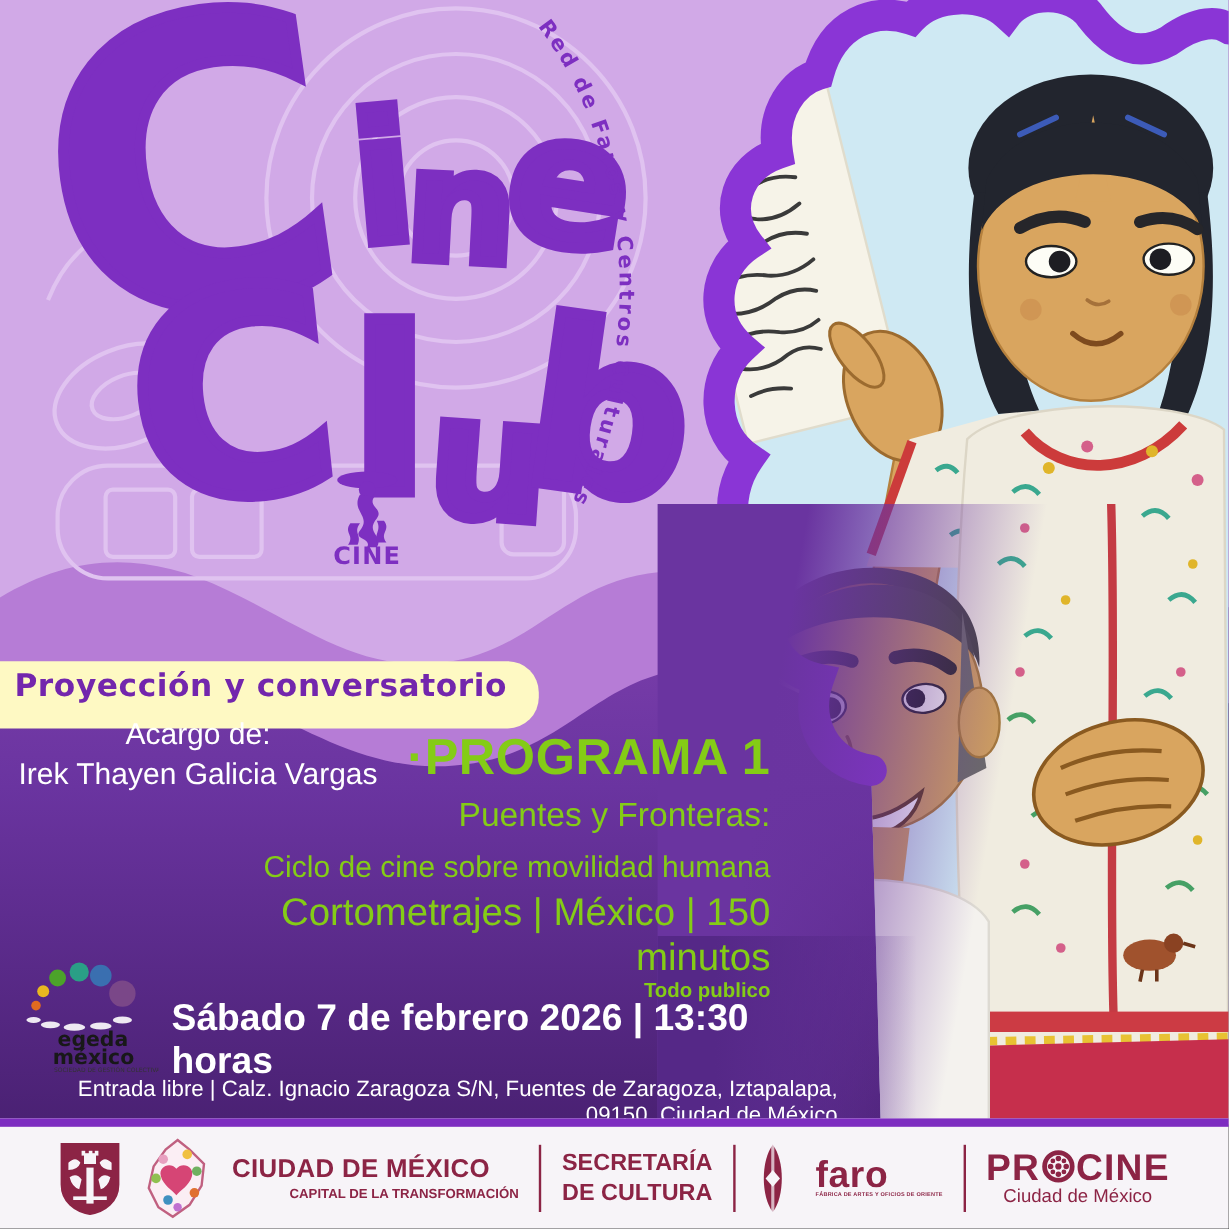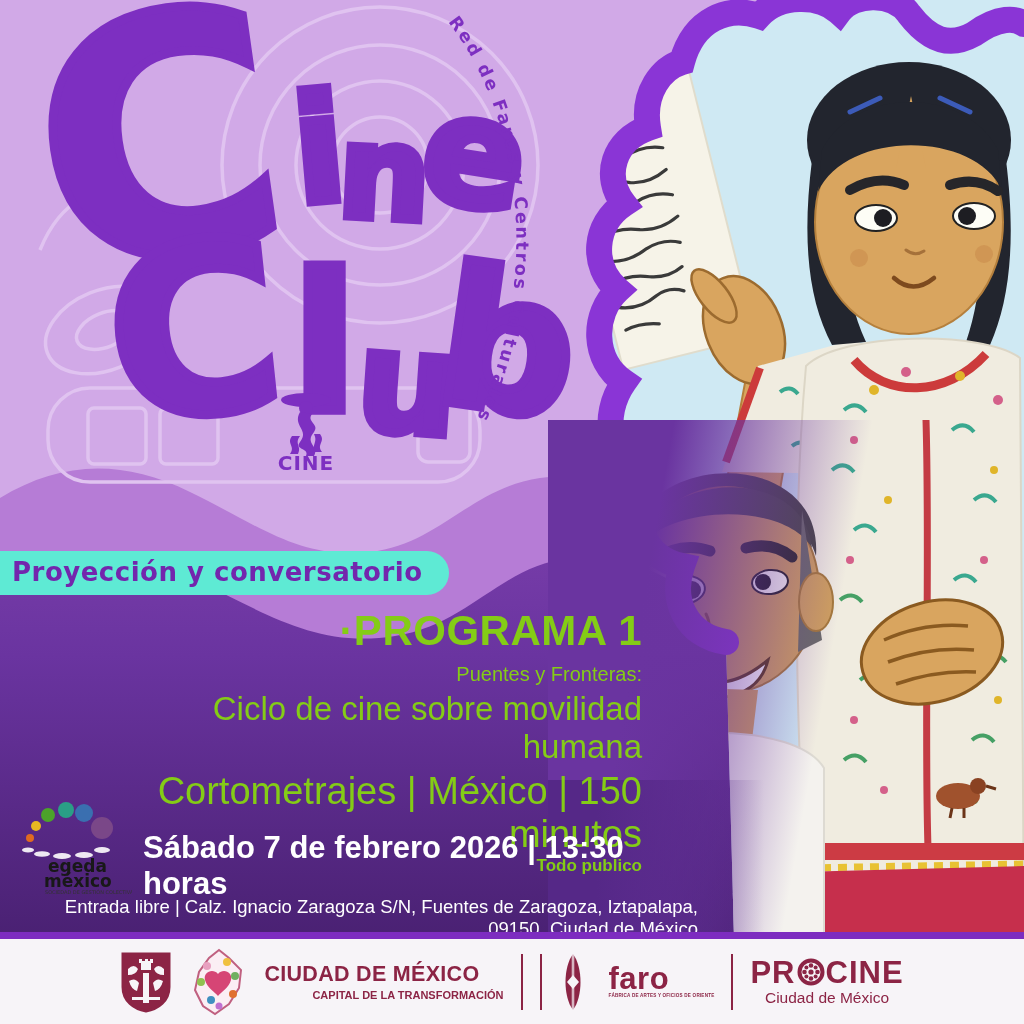--- a/index.html
+++ b/index.html
@@ -28,33 +28,33 @@
   #w1 .bl:nth-child(2){left:252px;top:58px;font-size:148px;transform:rotate(-5deg);}
   #w1 .bl:nth-child(3){left:297px;top:92px;font-size:128px;transform:rotate(3deg);}
   #w1 .bl:nth-child(4){left:382px;top:60px;font-size:150px;transform:rotate(9deg);}
   #w2 .bl:nth-child(1){left:66px;top:196px;font-size:235px;transform:rotate(-6deg);}
   #w2 .bl:nth-child(2){left:250px;top:232px;font-size:190px;}
   #w2 .bl:nth-child(3){left:316px;top:296px;font-size:140px;transform:rotate(4deg);}
   #w2 .bl:nth-child(4){left:398px;top:232px;font-size:190px;transform:rotate(8deg);}
 
   .arcsvg{position:absolute;left:420px;top:8px;z-index:4;}
   .marksvg{position:absolute;left:266px;top:386px;z-index:4;}
-  .badge{position:absolute;left:0;top:551px;z-index:5;background:#5eead4;
+  .badge{position:absolute;left:0;top:551px;z-index:5;background:#fef9c3;
     color:#7326ad;font-weight:bold;font-size:26px;letter-spacing:.5px;
-    padding:6px 26px 8px 12px;border-radius:0 26px 26px 0;
+    padding:6px 26px 20px 12px;border-radius:0 26px 26px 0;
     font-family:"DejaVu Sans",sans-serif;}
   .host{position:absolute;left:0px;top:596px;width:330px;text-align:center;
     color:#fff;font-size:25px;line-height:1.3;z-index:5;}
   .host .name{font-size:25px;}
   .program{position:absolute;left:120px;top:608px;width:522px;text-align:right;
     color:#84cc16;z-index:5;}
   .program .p-title{font-size:42px;font-weight:bold;letter-spacing:.5px;line-height:1.1;}
-  .program .p-sub{font-size:20px;margin-top:9px;}
-  .program .p-l1{font-size:33px;margin-top:4px;}
-  .program .p-l2{font-size:38px;margin-top:4px;}
+  .program .p-sub{font-size:28px;margin-top:9px;}
+  .program .p-l1{font-size:25px;margin-top:14px;}
+  .program .p-l2{font-size:32px;margin-top:4px;}
   .program .p-aud{font-size:17px;font-weight:bold;}
   .datetime{position:absolute;left:143px;top:830px;width:500px;color:#fff;
     font-size:31px;font-weight:bold;z-index:5;}
   .address{position:absolute;left:18px;top:896px;width:680px;color:#fff;
     font-size:18.5px;font-weight:500;z-index:5;text-align:right;}
   .egeda{position:absolute;left:8px;top:798px;z-index:5;}
 
   
   .footer{position:absolute;left:0;top:932px;width:1024px;height:92px;z-index:6;
     background:#f7f4f8;border-top:7px solid #7d2cc0;
@@ -279,20 +279,24 @@
       <circle cx="40" cy="22" r="7"></circle>
       <path d="M34,26 C26,40 44,44 34,56 C28,64 44,62 40,70 L48,70 C54,60 38,58 48,46 C54,38 40,36 46,28 Z"></path>
       <path d="M26,50 C20,58 30,60 24,68 L32,68 C36,60 28,58 34,50 Z"></path>
       <path d="M54,48 C60,56 50,58 56,66 L48,66 C46,58 52,56 48,48 Z"></path>
     </g>
     <text x="40" y="84" text-anchor="middle" font-size="20" font-weight="bold" fill="#7d2fc1" letter-spacing="1" font-family="DejaVu Sans,sans-serif">CINE</text>
   </svg>
 
   <div class="badge">Proyección y conversatorio</div>
 
+  <div class="host">
+    <div>Acargo de:</div>
+    <div class="name">Irek Thayen Galicia Vargas</div>
+  </div>
 
   <div class="program">
     <div class="p-title">·PROGRAMA 1</div>
     <div class="p-sub">Puentes y Fronteras:</div>
     <div class="p-l1">Ciclo de cine sobre movilidad humana</div>
     <div class="p-l2">Cortometrajes | México | 150 minutos</div>
     <div class="p-aud">Todo publico</div>
   </div>
 
   <svg class="egeda" width="124" height="96" viewBox="0 0 124 96">
@@ -341,20 +345,24 @@
         <circle cx="44" cy="46" r="4" fill="#e07030"></circle>
       <circle cx="22" cy="52" r="4" fill="#4090c0"></circle>
         <circle cx="12" cy="34" r="4" fill="#90c050"></circle>
       <circle cx="30" cy="58" r="3.5" fill="#c070d0"></circle>
     </svg>
     <div class="cdmx-text maroon">
       <div class="t1">CIUDAD DE MÉXICO</div>
       <div class="t2">CAPITAL DE LA TRANSFORMACIÓN</div>
     </div>
     <div class="vdiv"></div>
+    <div class="sec-text maroon">
+      <div>SECRETARÍA</div>
+      <div>DE CULTURA</div>
+    </div>
     <div class="vdiv"></div>
     <div class="faro-wrap">
       <svg width="28" height="58" viewBox="0 0 28 58">
         <path d="M14,1 C24,14 24,44 14,57 C4,44 4,14 14,1 Z" fill="#8c2445"></path>
         <path d="M14,22 L20,29 L14,36 L8,29 Z" fill="#f7f4f8"></path>
         <rect x="12.7" y="1" width="2.6" height="56" fill="#f7f4f8" opacity=".7"></rect>
       </svg>
       <div class="faro-txt maroon">
         <div class="f1">faro</div>
         <div class="f2">FÁBRICA DE ARTES Y OFICIOS DE ORIENTE</div>

